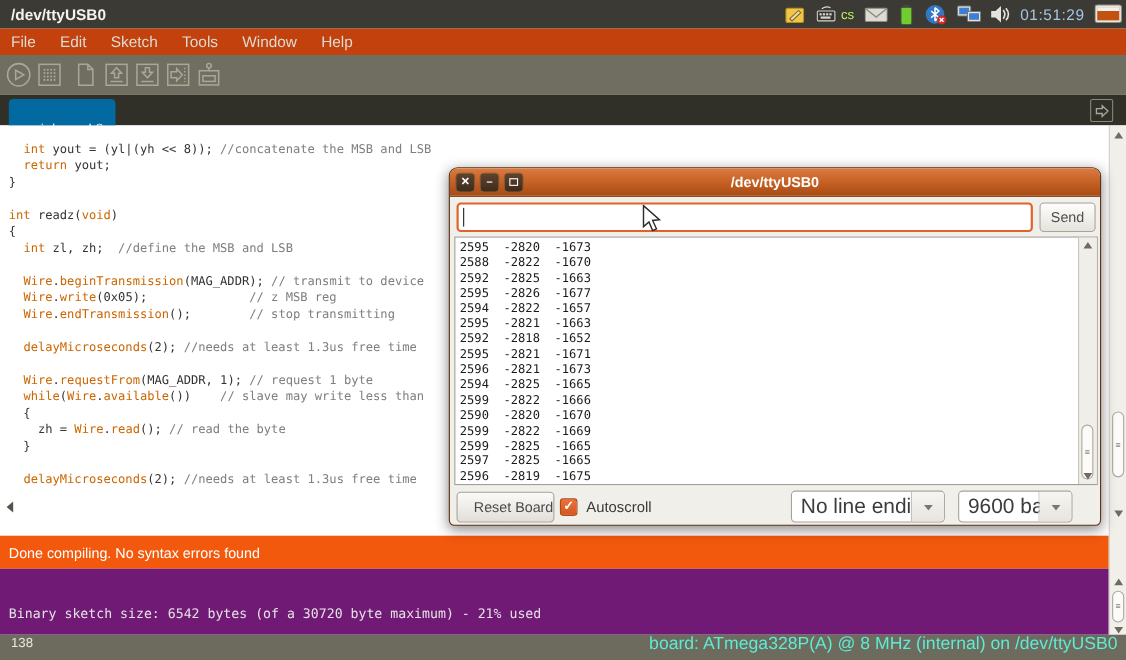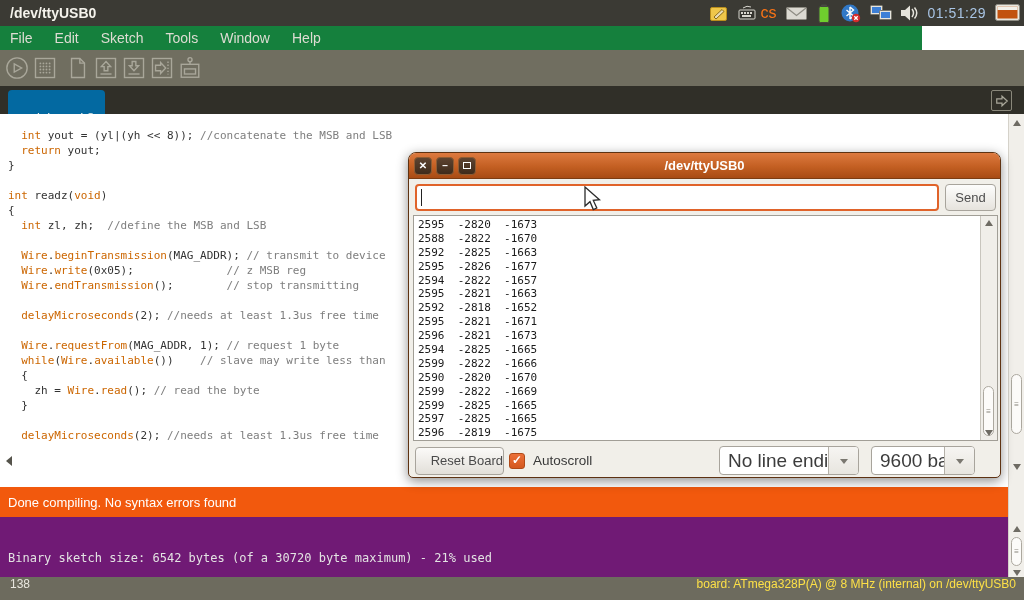--- a/index.html
+++ b/index.html
@@ -6,25 +6,25 @@
   html,body { width:1024px; height:600px; overflow:hidden; background:#fff;
     font-family:"Liberation Sans", sans-serif; }
   .screen { position:absolute; top:0; left:0; width:1024px; height:600px; overflow:hidden; }
 
   
   .top-panel { position:absolute; left:0; top:0; width:1024px; height:26px; background:#3b3a34;
     display:flex; align-items:center; }
   .win-title { color:#f5f3ec; font-weight:bold; font-size:14px; padding-left:10px; }
   .tray { position:absolute; right:4px; top:0; height:26px; display:flex; align-items:center; gap:9px; }
   .tray svg { display:block; }
-  .kb-label { color:#f97316; font-size:16px; margin-left:-5px; }
+  .kb-label { color:#bef264; font-size:12px; margin-left:-5px; }
   .clock { color:#a8c4e4; font-size:14px; letter-spacing:0.5px; }
 
   
-  .menubar { position:absolute; left:0; top:26px; width:922px; height:24px; background:#15803d;
+  .menubar { position:absolute; left:0; top:26px; width:1024px; height:24px; background:#c2410c;
     display:flex; align-items:center; padding-left:10px; gap:22px; }
   .menu-item { color:#dedcd3; font-size:14px; }
 
   
   .toolbar { position:absolute; left:0; top:50px; width:1024px; height:36px; background:#706e60;
     display:flex; align-items:center; padding-left:5px; }
   .tbtn { width:24px; height:24px; margin-right:4px; }
   .tbtn svg { display:block; }
   .gap8 { margin-right:9px; }
 
@@ -58,21 +58,21 @@
     border-radius:6px; color:#8a877e; font-size:8px; text-align:center; display:flex; align-items:center; justify-content:center; }
 
   
   .status-orange { position:absolute; left:0; top:487px; width:1008px; height:30px; background:#f2590d;
     color:#ffffff; font-size:13px; display:flex; align-items:center; padding-left:8px; z-index:1; }
   .console { position:absolute; left:0; top:517px; width:1008px; height:60px; background:#701a75;
     color:#e3e3e3; font-family:"DejaVu Sans Mono", monospace; font-size:12px; padding:34px 0 0 8px; z-index:1; }
   .bottom-bar { position:absolute; left:0; top:577px; width:1024px; height:23px; background:#6d6b5e;
     display:flex; align-items:flex-start; z-index:6; }
   .bottom-left { color:#e9e7df; font-size:12px; padding-left:10px; flex:1; }
-  .bottom-right { color:#fde047; font-size:12px; padding-right:8px; }
+  .bottom-right { color:#5eead4; font-size:16px; padding-right:8px; }
 
   
   .serial-win { position:absolute; left:408px; top:152px; width:593px; height:326px; background:#f1efe9;
     border:1px solid #5e3212; border-radius:8px 8px 5px 5px; box-shadow:0 3px 12px rgba(0,0,0,0.45); z-index:20; }
   .sw-titlebar { position:absolute; left:0; top:0; width:100%; height:26px; border-radius:7px 7px 0 0;
     background:linear-gradient(#dd7a40, #c35f22 55%, #a84b14); border-bottom:1px solid #7c3c12;
     color:#ffffff; font-weight:bold; font-size:13px; text-align:center; line-height:26px; }
   .sw-btn { position:absolute; top:4px; width:18px; height:18px; border-radius:4px;
     background:linear-gradient(#5d4330, #38241664); background-color:#43301f;
     border:1px solid #8e5c33; color:#fff; font-size:10px; font-weight:bold;

